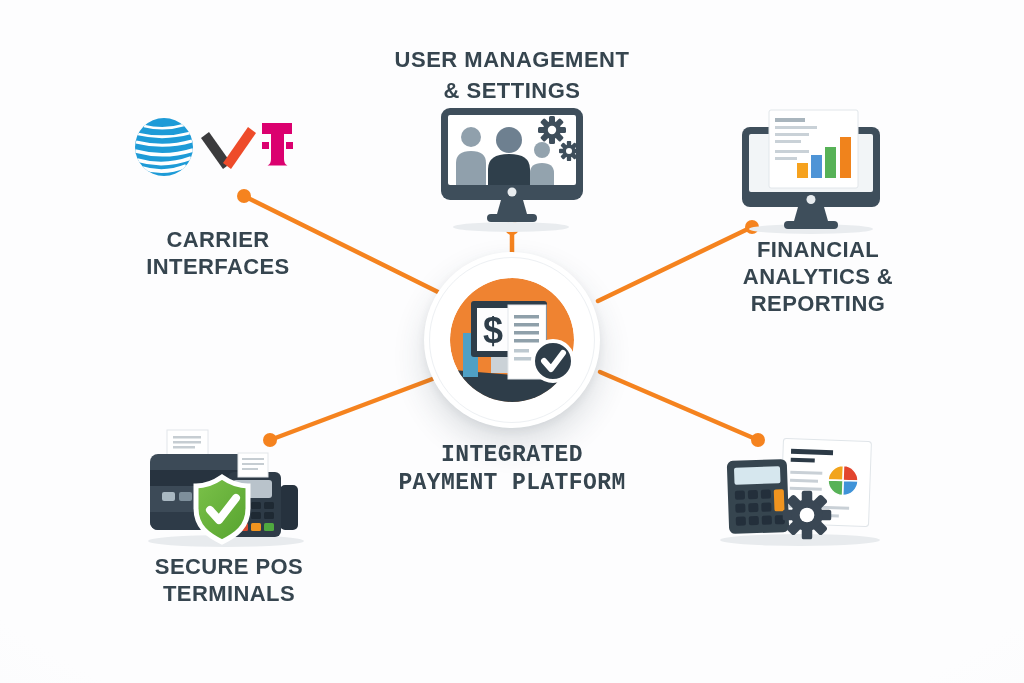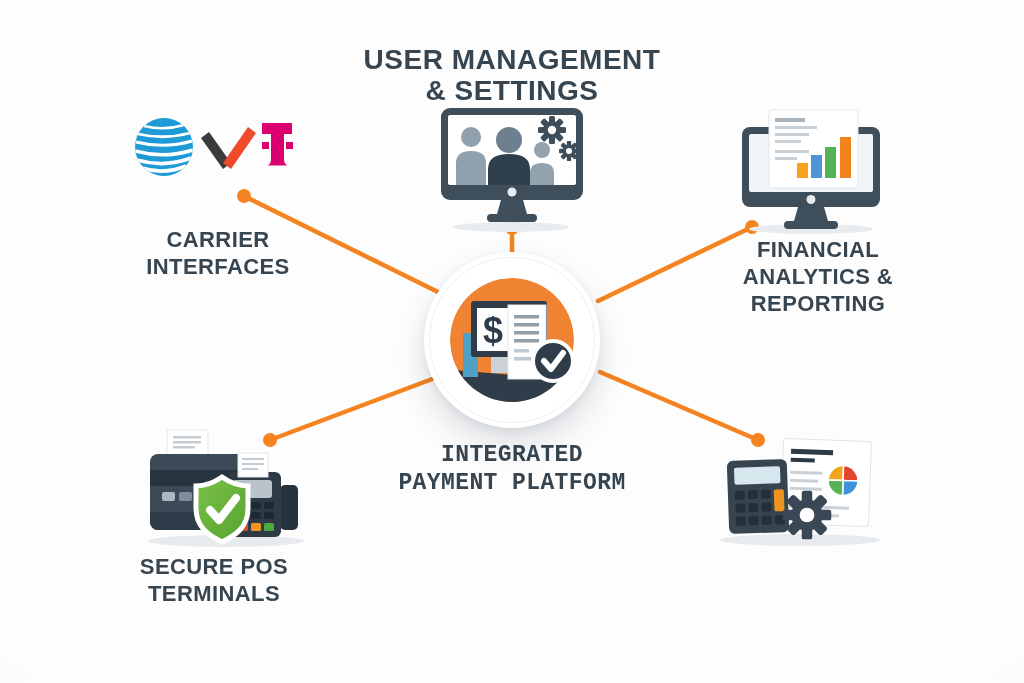--- a/index.html
+++ b/index.html
@@ -6,21 +6,21 @@
   .canvas{
     position:relative;width:1024px;height:683px;overflow:hidden;
     font-family:"Liberation Sans",sans-serif;
     background:radial-gradient(130% 130% at 50% 45%, #FDFDFE 52%, #F2F4F6 100%);
   }
   .label{
     position:absolute;color:#36454F;font-weight:700;text-align:center;
     white-space:pre-line;letter-spacing:.4px;
   }
   .lbl-sm{font-size:22px;line-height:27px;}
-  .lbl-lg{font-size:28px;line-height:31px;letter-spacing:.5px;}
+  .lbl-lg{font-size:22px;line-height:31px;letter-spacing:.5px;}
   .lbl-hub{font-size:23px;line-height:28px;font-family:Liberation Mono, monospace;}
   .connectors{position:absolute;left:0;top:0;z-index:1;}
   .icon{position:absolute;z-index:2;}
   .hub{
     position:absolute;left:424px;top:252px;width:176px;height:176px;border-radius:50%;
     background:#ffffff;z-index:3;
     box-shadow:0 16px 32px rgba(45,60,72,.16), 0 3px 8px rgba(45,60,72,.08);
   }
   .hub::before{
     content:"";position:absolute;inset:5px;border-radius:50%;border:1px solid #EDF0F3;
@@ -209,21 +209,21 @@
       <rect x="112" y="99" width="10" height="8" rx="1.5" fill="#D7492F"></rect>
       <rect x="125" y="99" width="10" height="8" rx="1.5" fill="#F0941F"></rect>
       <rect x="138" y="99" width="10" height="8" rx="1.5" fill="#4FA93F"></rect>
     </g>
     <g>
       <path d="M96 53 C106 60 114 62 122 62 L122 84 C122 103 110 111 96 118
                C82 111 70 103 70 84 L70 62 C78 62 86 60 96 53 Z" fill="url(#shieldGrad)" stroke="#FFFFFF" stroke-width="5"></path>
       <path d="M84 86 L93 96 L110 74" fill="none" stroke="#FFFFFF" stroke-width="8" stroke-linecap="round" stroke-linejoin="round"></path>
     </g>
   </svg>
-  <div class="label lbl-sm" style="left:89px;top:553px;width:250px">SECURE POS
+  <div class="label lbl-sm" style="left:104px;top:553px;width:250px">SECURE POS
 TERMINALS</div>
 
   <svg class="icon" style="left:710px;top:422px" width="185" height="128" viewBox="0 0 185 128">
     <ellipse cx="90" cy="118" rx="80" ry="6" fill="#E8EBEE"></ellipse>
     <g transform="rotate(2 116 60)">
       <rect x="72" y="18" width="88" height="85" rx="3" fill="#FFFFFF" stroke="#E0E5E9"></rect>
       <rect x="80" y="28" width="42" height="5" fill="#2C3A46"></rect>
       <rect x="80" y="37" width="24" height="4" fill="#2C3A46"></rect>
       <rect x="80" y="50" width="32" height="3" fill="#C9D0D6"></rect>
       <rect x="80" y="58" width="28" height="3" fill="#C9D0D6"></rect>

